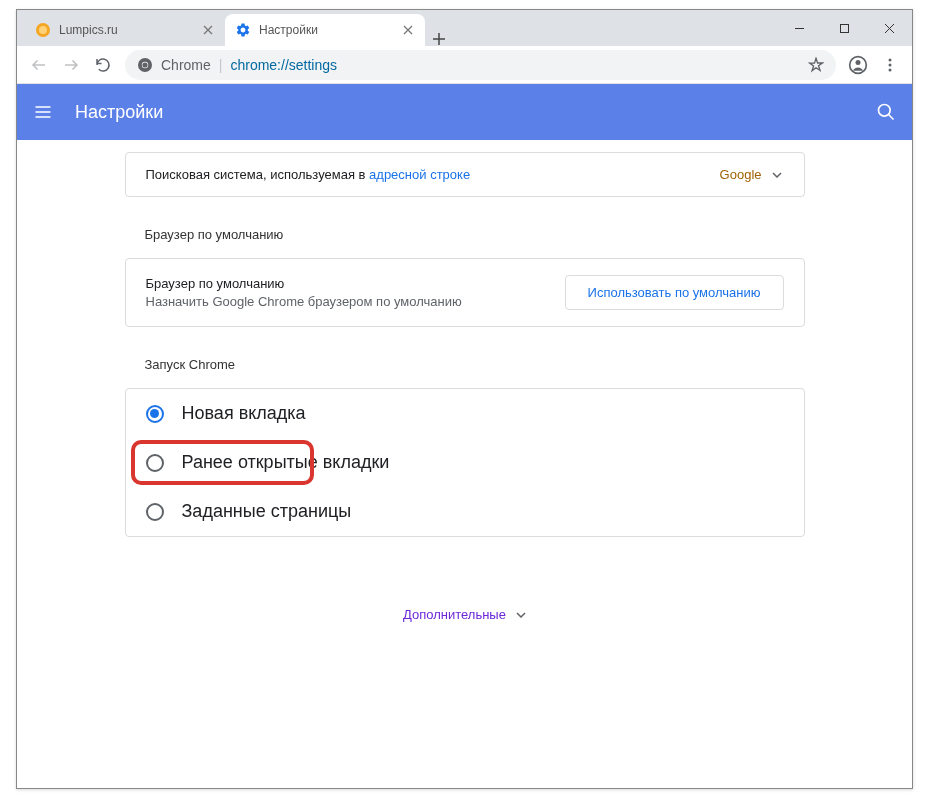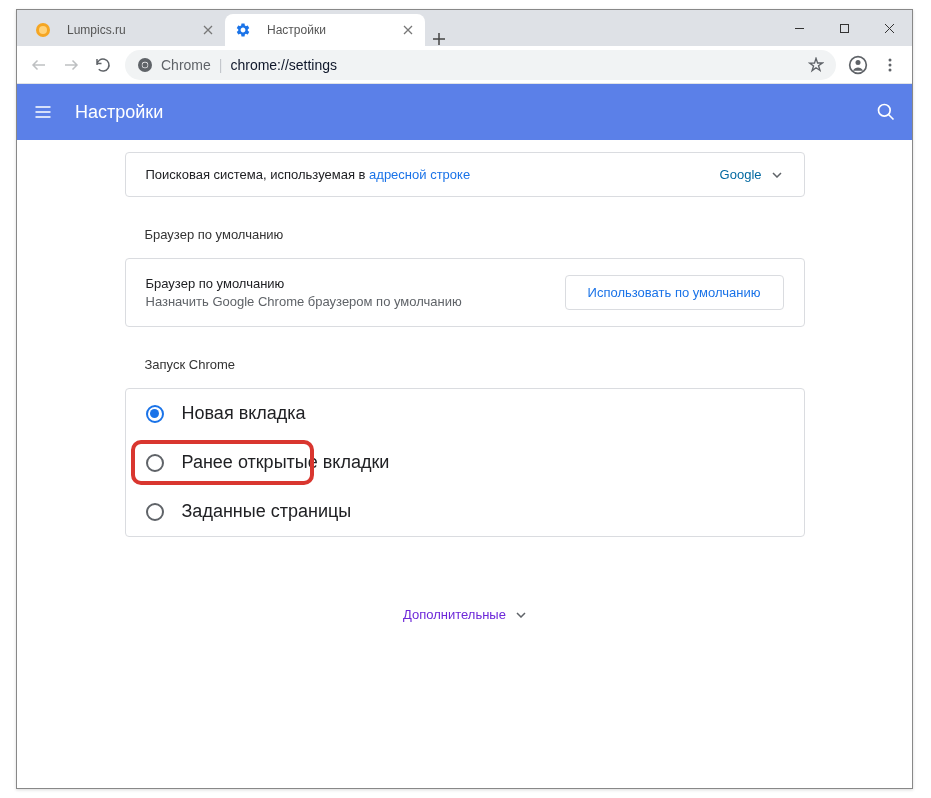--- a/index.html
+++ b/index.html
@@ -3,45 +3,45 @@
 <meta charset="utf-8">
 <style>
 * { margin: 0; padding: 0; box-sizing: border-box; font-family: 'Segoe UI', Arial, sans-serif; }
 body { background: #fff; width: 931px; height: 798px; overflow: hidden; }
 .window { border: 1px solid #888; width: 897px; height: 780px; margin: 9px 16px; background: #fff; display: flex; flex-direction: column; box-shadow: 0 1px 3px rgba(0,0,0,0.15); }
 .titlebar { display: flex; height: 36px; background: #dee1e6; align-items: stretch; }
 .tabs { display: flex; flex: 1; align-items: flex-end; padding-left: 8px; }
 .tab { display: flex; align-items: center; padding: 0 10px; height: 32px; position: relative; font-size: 12px; color: #555; gap: 8px; border-radius: 8px 8px 0 0; min-width: 200px; }
 .tab.active { background: #fff; }
 .tab .favicon { width: 16px; height: 16px; display: flex; align-items: center; justify-content: center; }
-.tab .title { flex: 1; white-space: nowrap; overflow: hidden; text-overflow: ellipsis; margin-left: 8px; }
+.tab .title { flex: 1; white-space: nowrap; overflow: hidden; text-overflow: ellipsis; }
 .tab .close { width: 14px; height: 14px; display: flex; align-items: center; justify-content: center; color: #777; }
 .newtab { width: 28px; display: flex; align-items: center; justify-content: center; color: #444; font-size: 16px; }
 .wincontrols { display: flex; align-items: center; gap: 0; }
 .winbtn { width: 45px; height: 36px; display: flex; align-items: center; justify-content: center; color: #333; }
 .addrbar { display: flex; align-items: center; height: 38px; padding: 0 6px; border-bottom: 1px solid #e1e3e6; background: #fff; }
 .navbtn { width: 32px; height: 32px; display: flex; align-items: center; justify-content: center; color: #5f6368; border-radius: 50%; }
 .navbtn.disabled { opacity: 0.4; }
 .omnibox { flex: 1; display: flex; align-items: center; height: 30px; background: #f1f3f4; border-radius: 15px; padding: 0 12px; margin: 0 6px; gap: 8px; font-size: 14px; color: #5f6368; }
 .omnibox .scheme { color: #5f6368; }
 .omnibox .sep { color: #c4c7cc; }
-.omnibox .path { color: #0f172a; }
+.omnibox .path { color: #0369a1; }
 .omnibox-spacer { flex: 1; }
 .appbar { display: flex; align-items: center; height: 56px; background: #5b80e8; color: #fff; padding: 0 14px; gap: 20px; }
 .appbar .menu { display: flex; align-items: center; justify-content: center; width: 24px; height: 24px; }
 .appbar .title { font-size: 18px; font-weight: 400; flex: 1; }
 .appbar .search { width: 24px; height: 24px; display: flex; align-items: center; justify-content: center; }
 .content { flex: 1; overflow-y: scroll; background: #fff; position: relative; }
 .content-inner { width: 680px; margin: 0 auto; padding-top: 12px; }
 .card { border: 1px solid #dadce0; border-radius: 4px; background: #fff; margin-bottom: 30px; }
 .row { display: flex; align-items: center; padding: 14px 20px; font-size: 13px; color: #202124; }
 .row + .row { border-top: 1px solid #e8eaed; }
 .row .label { flex: 1; }
 .row .link { color: #1a73e8; }
-.select-wrap { display: flex; align-items: center; gap: 8px; color: #0369a1; }
+.select-wrap { display: flex; align-items: center; gap: 8px; color: #a16207; }
 .chevron { display: flex; align-items: center; justify-content: center; width: 14px; }
 .section-title { font-size: 13px; color: #333; margin-bottom: 16px; padding-left: 20px; }
 .default-row { display: flex; align-items: center; padding: 16px 20px; }
 .default-info { flex: 1; }
 .default-info .t { font-size: 13px; color: #202124; }
 .default-info .s { font-size: 13px; color: #5f6368; margin-top: 3px; }
 .default-btn { color: #1a73e8; border: 1px solid #dadce0; background: none; padding: 9px 22px; border-radius: 4px; font-size: 13px; cursor: pointer; text-align: center; }
 .radio-group { }
 .radio-row { display: flex; align-items: center; padding: 14px 20px; gap: 18px; font-size: 18px; color: #202124; position: relative; }
 .radio { width: 18px; height: 18px; border: 2px solid #5f6368; border-radius: 50%; display: flex; align-items: center; justify-content: center; }

